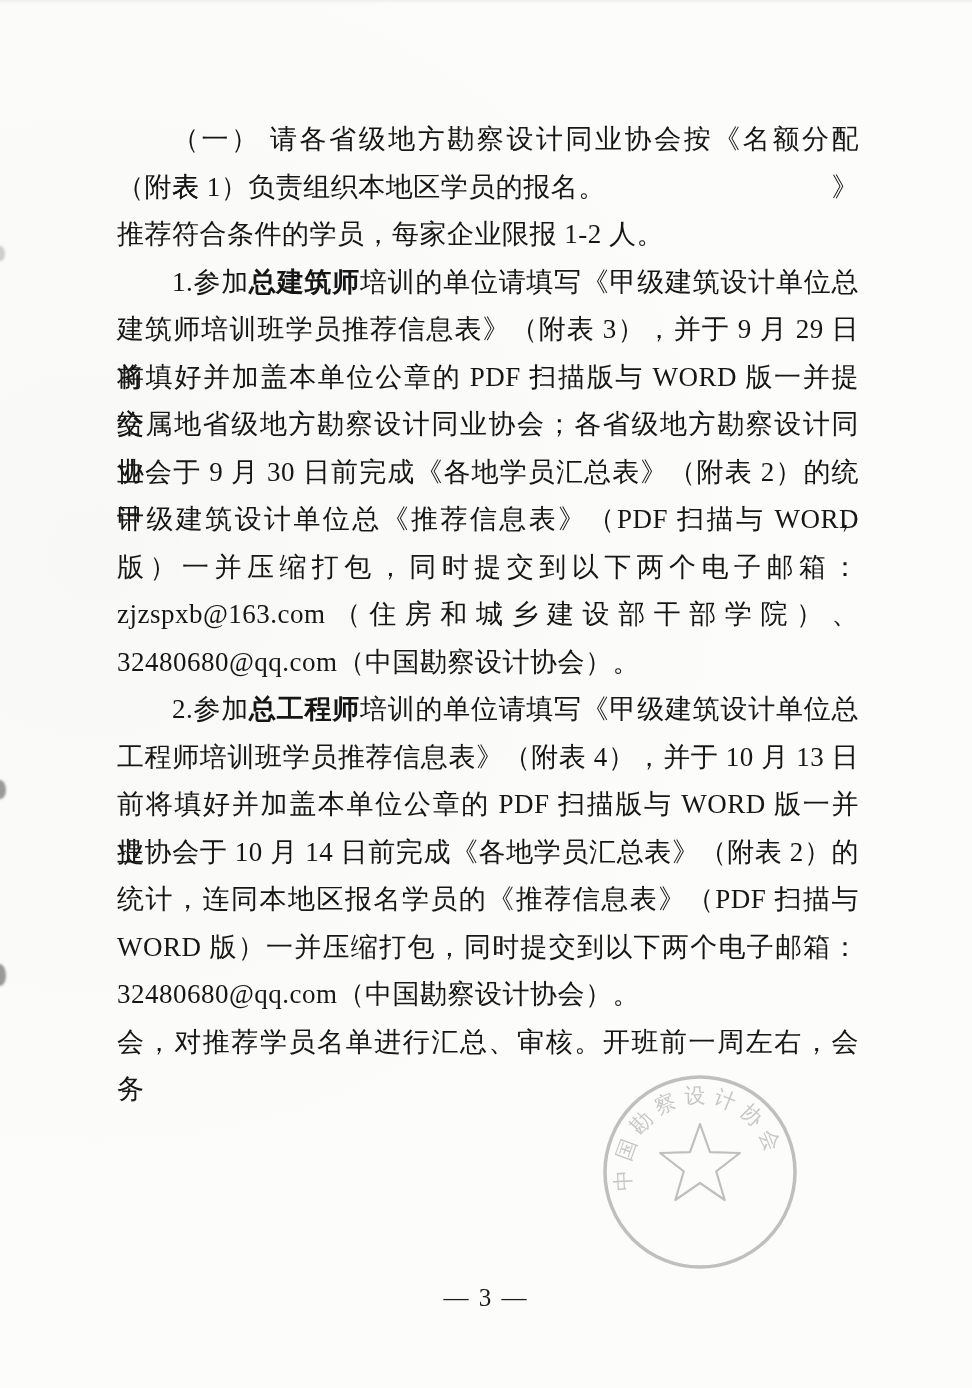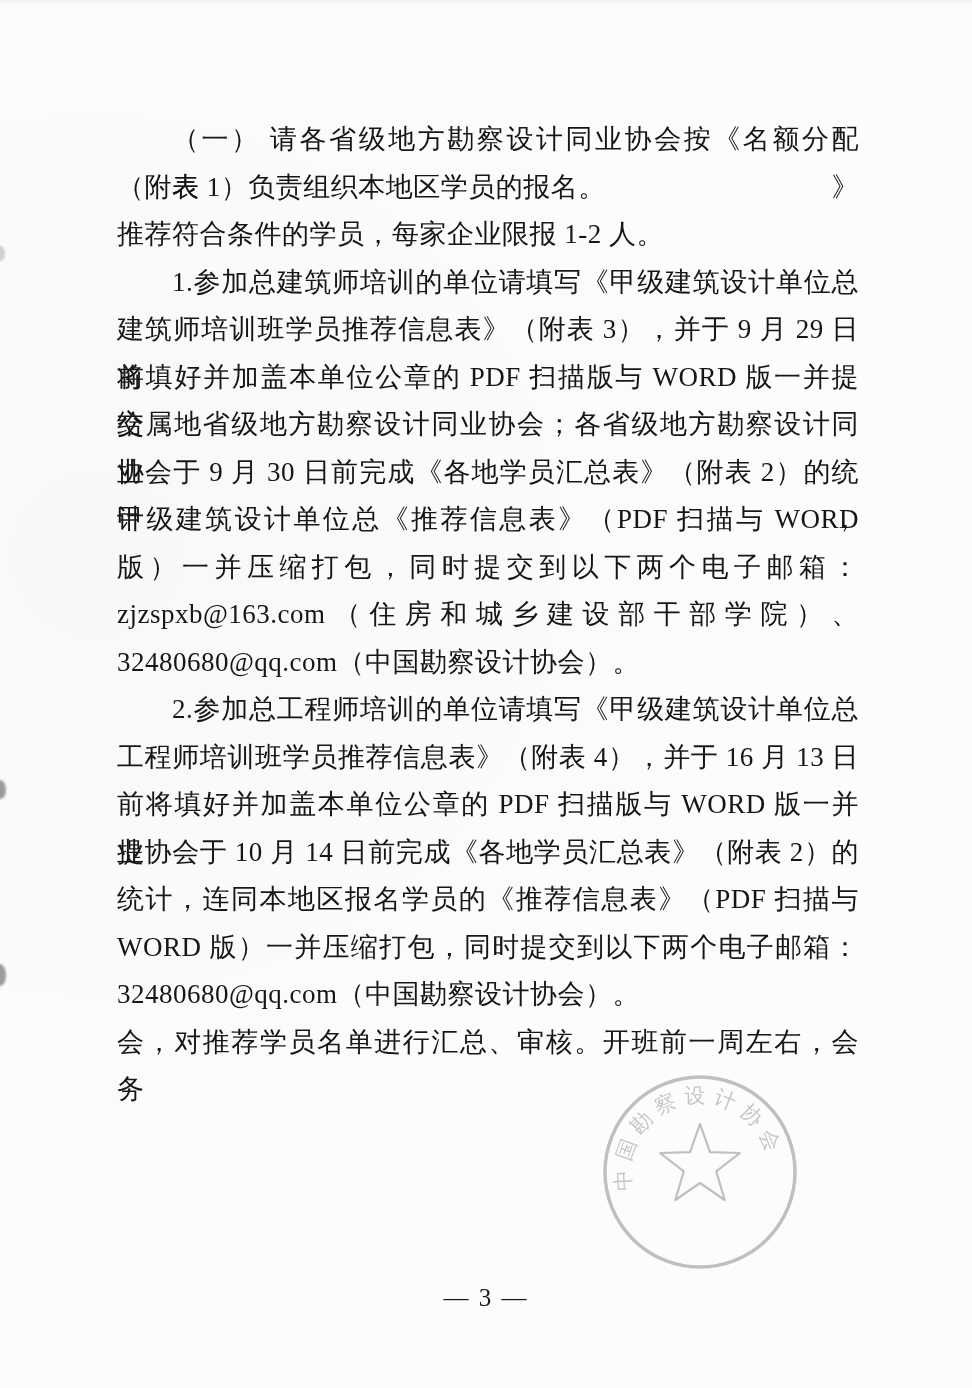--- a/index.html
+++ b/index.html
@@ -44,21 +44,21 @@
     overflow: visible;
   }
   .line.stretch {
     white-space: normal;
     text-align-last: justify;
   }
   .line.indent {
     padding-left: 55px;
   }
   .bold {
-    font-weight: normal;
+    font-weight: bold;
   }
   .page-number {
     position: absolute;
     left: 0;
     width: 972px;
     top: 1284px;
     text-align: center;
     font-size: 25px;
     letter-spacing: 2px;
     color: #1c1c1c;
@@ -119,21 +119,21 @@
       <div class="line indent stretch"><span>1.参加</span><span class="bold">总建筑师</span><span>培训的单位请填写《甲级建筑设计单位总</span></div>
       <div class="line stretch"><span>建筑师培训班学员推荐信息表》（附表 3），并于 9 月 29 日前</span></div>
       <div class="line stretch"><span>将填好并加盖本单位公章的 PDF 扫描版与 WORD 版一并提交</span></div>
       <div class="line stretch"><span>给属地省级地方勘察设计同业协会；各省级地方勘察设计同业</span></div>
       <div class="line stretch"><span>协会于 9 月 30 日前完成《各地学员汇总表》（附表 2）的统计，</span></div>
       <div class="line stretch"><span>甲级建筑设计单位总《推荐信息表》（PDF 扫描与 WORD</span></div>
       <div class="line stretch"><span>版）一并压缩打包，同时提交到以下两个电子邮箱：</span></div>
       <div class="line stretch"><span>zjzspxb@163.com（住房和城乡建设部干部学院）、</span></div>
       <div class="line"><span>32480680@qq.com（中国勘察设计协会）。</span></div>
       <div class="line indent stretch"><span>2.参加</span><span class="bold">总工程师</span><span>培训的单位请填写《甲级建筑设计单位总</span></div>
-      <div class="line stretch"><span>工程师培训班学员推荐信息表》（附表 4），并于 16 月 13 日</span></div>
+      <div class="line stretch"><span>工程师培训班学员推荐信息表》（附表 4），并于 10 月 13 日</span></div>
       <div class="line stretch"><span>前将填好并加盖本单位公章的 PDF 扫描版与 WORD 版一并提</span></div>
       <div class="line stretch"><span>业协会于 10 月 14 日前完成《各地学员汇总表》（附表 2）的</span></div>
       <div class="line stretch"><span>统计，连同本地区报名学员的《推荐信息表》（PDF 扫描与</span></div>
       <div class="line stretch"><span>WORD 版）一并压缩打包，同时提交到以下两个电子邮箱：</span></div>
       <div class="line"><span>32480680@qq.com（中国勘察设计协会）。</span></div>
       <div class="line stretch"><span>会，对推荐学员名单进行汇总、审核。开班前一周左右，会务</span></div>
     </div>
 
   <div class="page-number">— 3 —</div>
 

